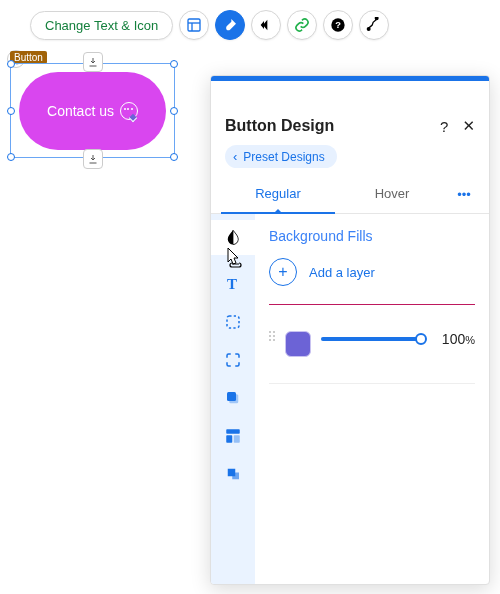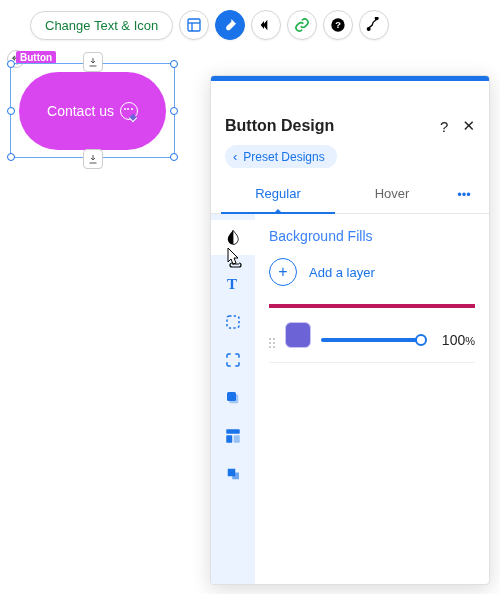--- a/index.html
+++ b/index.html
@@ -53,23 +53,23 @@
     width:18px; height:18px; border:1px solid #ccc; border-radius:50%;
     background:#fff; display:flex; align-items:center; justify-content:center;
     font-size:11px;
   }
   .sel-frame {
     position: relative;
     width: 165px;
     padding-top:8px;
   }
   .sel-label {
-    position:absolute; top:-4px; left:6px;
-    background:#d946ef; color:#fff; font-size:10px;
-    padding:1px 4px; border-radius:2px;font-weight:bold;
+    position:absolute; top:-4px; left:0;
+    background:#a16207; color:#fff; font-size:10px;
+    padding:1px 4px; border-radius:2px;
   }
   .sel-box {
     position:relative;
     border:1px solid #6aa6f4;
     width:165px; height:95px;
     display:flex; align-items:center; justify-content:center;
   }
   .handle {
     position:absolute; width:8px; height:8px; background:#fff;
     border:1px solid #1a73e8; border-radius:50%;
@@ -162,23 +162,23 @@
   .content{
     flex:1; padding:14px 14px 0 14px; position:relative;
   }
   .section-title{font-size:14px;color:#3b82f6;margin-bottom:14px}
   .add-row{display:flex;align-items:center;gap:12px;color:#1a73e8;margin-bottom:18px}
   .add-circle{
     width:28px;height:28px;border:1px solid #1a73e8;border-radius:50%;
     display:flex;align-items:center;justify-content:center;font-size:16px;
   }
   .fill-row{
-    display:flex;align-items:flex-end;gap:10px;
-    border-top:4px solid #be185d;border-bottom:1px solid #eee;
-    padding:14px 0;
+    display:flex;align-items:flex-start;gap:10px;
+    border-top:1px solid #be185d;border-bottom:1px solid #eee;
+    padding:26px 0;
   }
   .drag-dots{display:grid;grid-template-columns:repeat(2,2px);grid-auto-rows:2px;gap:2px}
   .drag-dots span{width:2px;height:2px;background:#bbb;border-radius:50%}
   .swatch{
     width:26px;height:26px;border-radius:6px;background:#6c63d6;border:1px solid #c9c3f1;
   }
   .slider{
     position:relative; flex:1; height:16px; display:flex;align-items:center;
   }
   .slider-track{height:4px;background:#d0def7;flex:1;border-radius:2px;position:relative}

